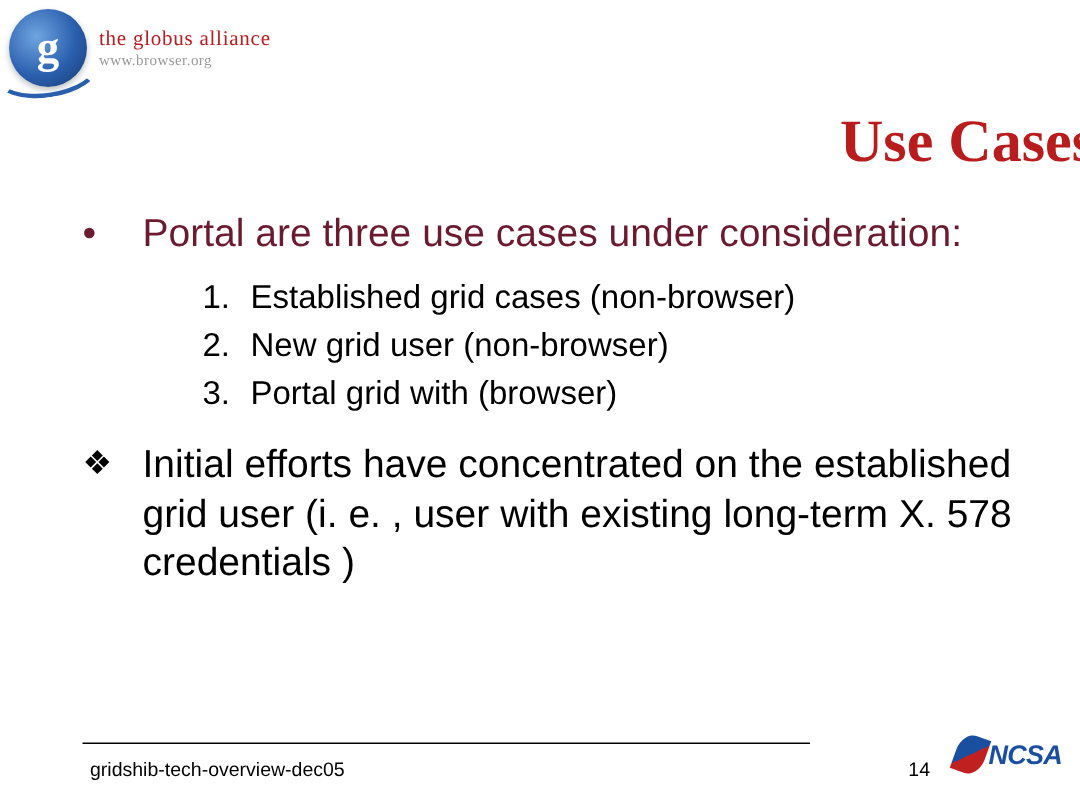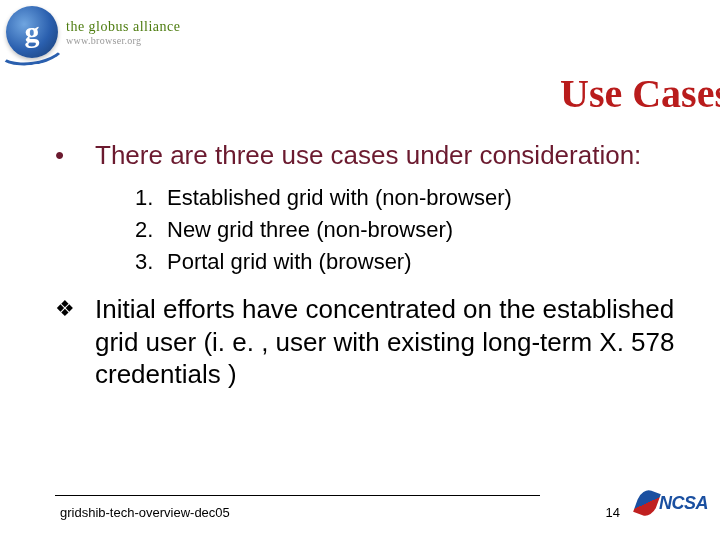--- a/index.html
+++ b/index.html
@@ -12,21 +12,21 @@
     width: 52px; height: 52px; border-radius: 50%;
     background: radial-gradient(circle at 35% 35%, #6fa5e0 0%, #2a5fae 55%, #183a6e 100%);
     position: relative;
     box-shadow: 0 2px 4px rgba(0,0,0,0.25);
   }
   .globus-g {
     position: absolute; top: 50%; left: 50%; transform: translate(-50%, -50%);
     font: bold 30px Georgia, serif; color: #fff;
   }
   .globus-text { margin-left: 8px; display: flex; flex-direction: column; line-height: 1; }
-  .globus-main { font: 14px Georgia, serif; color: #4d7c0f; letter-spacing: 0.5px; }
+  .globus-main { font: 14px Georgia, serif; color: #b91c1c; letter-spacing: 0.5px; }
   .globus-sub { font: 10px Georgia, serif; color: #999; letter-spacing: 0.3px; }
   .globus-swoosh {
     position: absolute; left: -10px; top: 24px;
     width: 70px; height: 35px;
     border: 3px solid #2a5fae; border-color: transparent transparent #2a5fae transparent;
     border-radius: 50%;
     transform: rotate(-8deg);
     pointer-events: none;
   }
 
@@ -79,31 +79,31 @@
       <span class="globus-main">the globus alliance</span>
       <span class="globus-sub">www.browser.org</span>
     </div>
   </div>
 
   <div class="title">Use Cases</div>
 
   <div class="body">
     <div class="bullet-row">
       <div class="bullet-mark">•</div>
-      <div class="bullet-text">There are three use cases under consideration:</div>
+      <div class="bullet-text">Portal are three use cases under consideration:</div>
     </div>
 
     <div class="numlist">
       <div class="num-row">
         <span class="num-mark">1.</span>
-        <span>Established grid with (non-browser)</span>
+        <span>Established grid cases (non-browser)</span>
       </div>
       <div class="num-row">
         <span class="num-mark">2.</span>
-        <span>New grid three (non-browser)</span>
+        <span>New grid user (non-browser)</span>
       </div>
       <div class="num-row">
         <span class="num-mark">3.</span>
         <span>Portal grid with (browser)</span>
       </div>
     </div>
 
     <div class="diamond-row">
       <div class="diamond-mark">❖</div>
       <div class="diamond-text">Initial efforts have concentrated on the established grid user (i. e. , user with existing long-term X. 578 credentials )</div>

